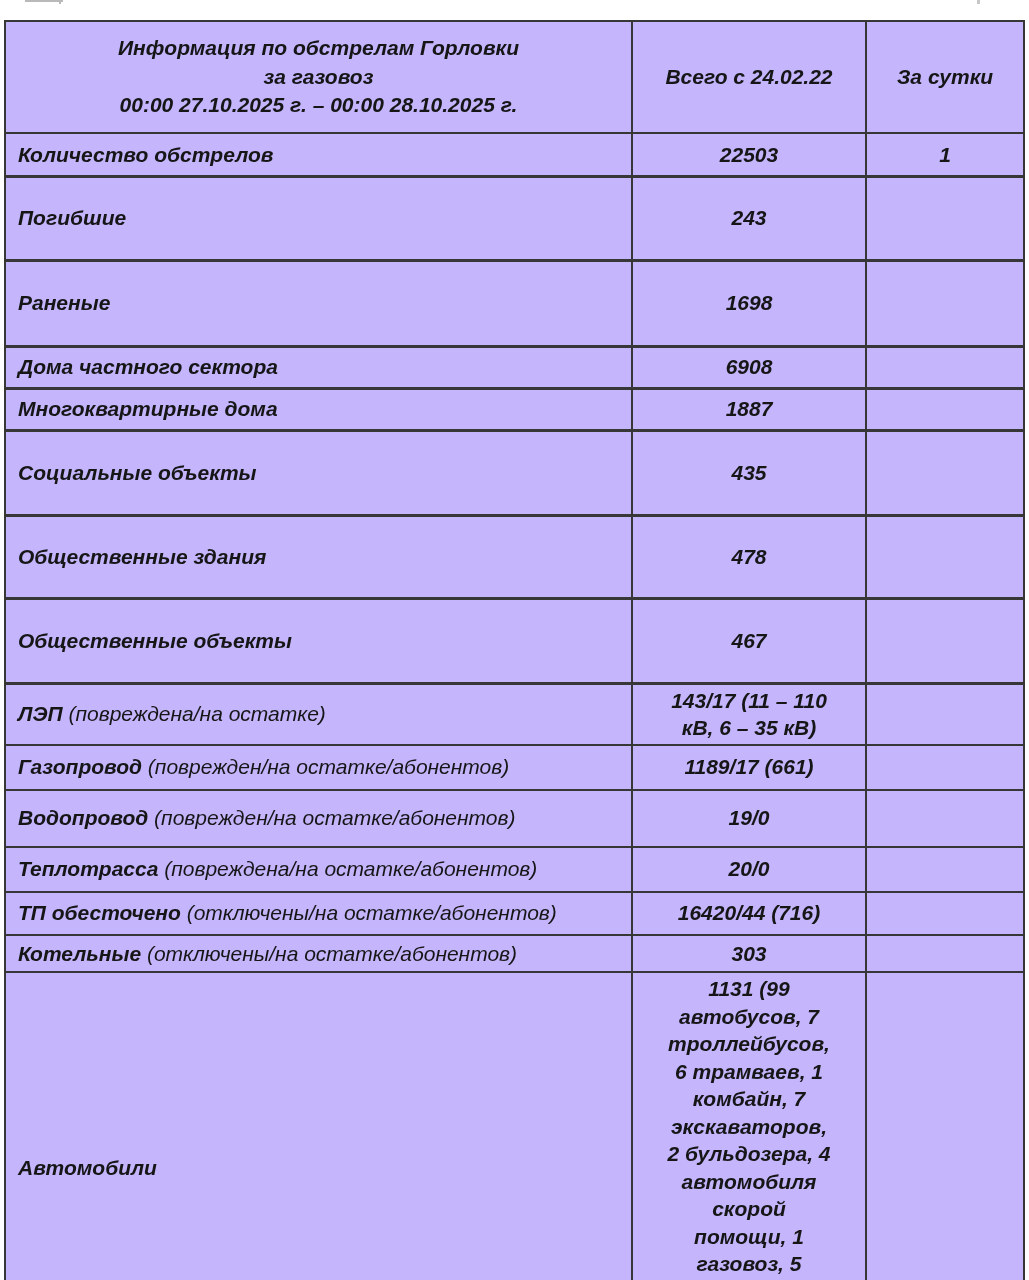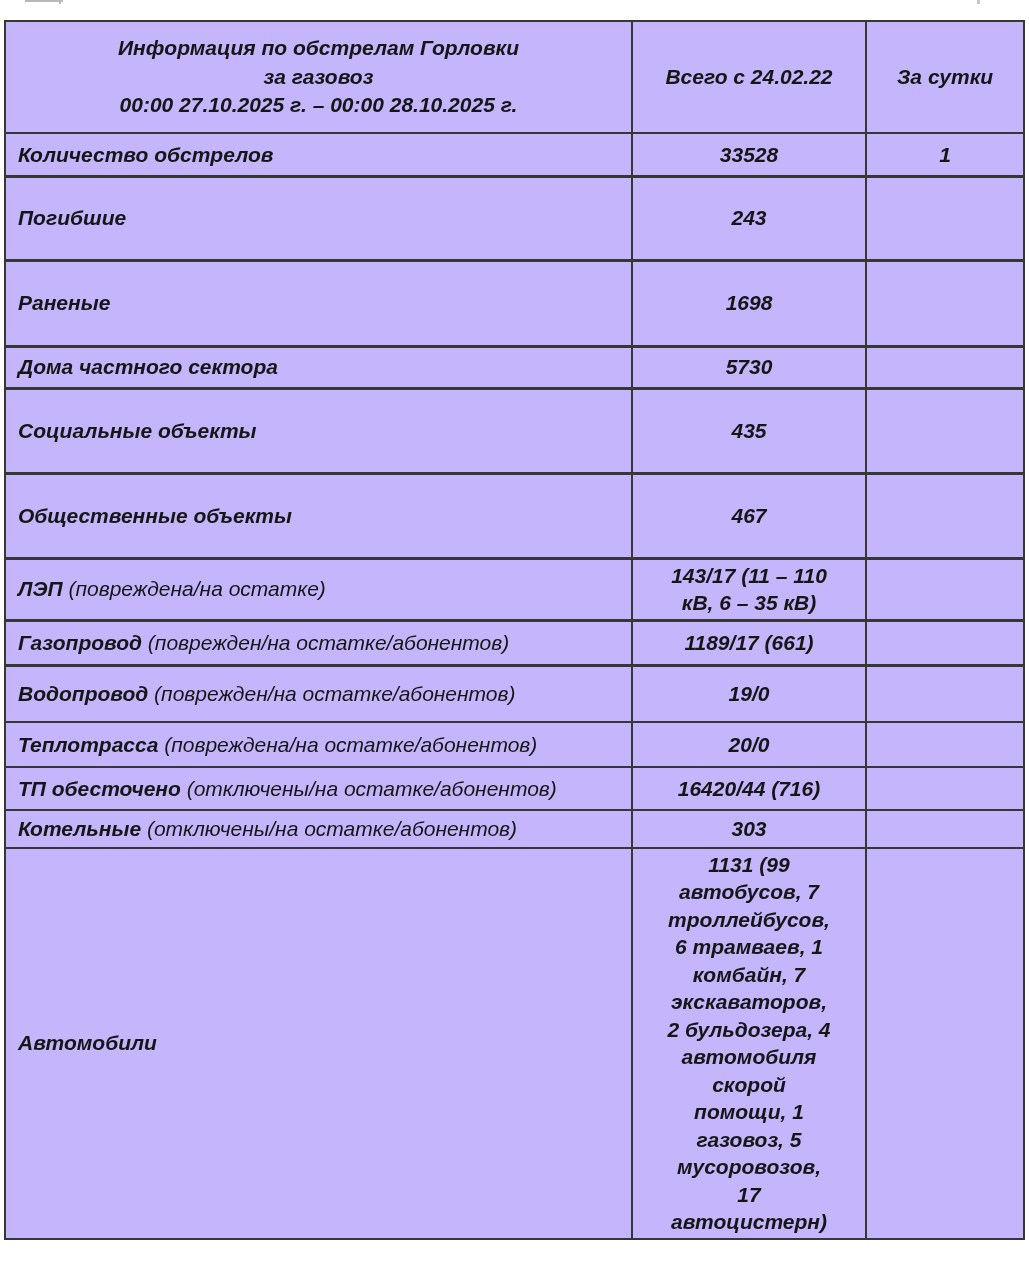--- a/index.html
+++ b/index.html
@@ -85,21 +85,21 @@
       </th>
       <th>Всего с 24.02.22</th>
       <th>За сутки</th>
     </tr>
   </thead>
   <tbody id="rows-body">
   <tr style="height: 43px; margin-left: 36px;">
     <td class="cell-label">
       <span class="lbl">Количество обстрелов</span><span class="note"></span>
     </td>
-    <td class="cell-total">33528</td>
+    <td class="cell-total">22503</td>
     <td class="cell-daily">1</td>
   </tr>
 
   <tr style="height: 84px; padding-left: 44px;">
     <td class="cell-label">
       <span class="lbl">Погибшие</span><span class="note"></span>
     </td>
     <td class="cell-total">243</td>
     <td class="cell-daily"></td>
   </tr>
@@ -109,33 +109,47 @@
       <span class="lbl">Раненые</span><span class="note"></span>
     </td>
     <td class="cell-total">1698</td>
     <td class="cell-daily"></td>
   </tr>
 
   <tr style="height: 42px; margin-left: 24px;">
     <td class="cell-label">
       <span class="lbl">Дома частного сектора</span><span class="note"></span>
     </td>
-    <td class="cell-total">5730</td>
-    <td class="cell-daily"></td>
-  </tr>
-
+    <td class="cell-total">6908</td>
+    <td class="cell-daily"></td>
+  </tr>
+
+  <tr style="height: 42px;">
+    <td class="cell-label">
+      <span class="lbl">Многоквартирные дома</span><span class="note"></span>
+    </td>
+    <td class="cell-total">1887</td>
+    <td class="cell-daily"></td>
+  </tr>
 
   <tr style="height: 85px;">
     <td class="cell-label">
       <span class="lbl">Социальные объекты</span><span class="note"></span>
     </td>
     <td class="cell-total">435</td>
     <td class="cell-daily"></td>
   </tr>
 
+  <tr style="height: 83px;">
+    <td class="cell-label">
+      <span class="lbl">Общественные здания</span><span class="note"></span>
+    </td>
+    <td class="cell-total">478</td>
+    <td class="cell-daily"></td>
+  </tr>
 
   <tr style="height: 85px;">
     <td class="cell-label">
       <span class="lbl">Общественные объекты</span><span class="note"></span>
     </td>
     <td class="cell-total">467</td>
     <td class="cell-daily"></td>
   </tr>
 
   <tr style="height: 57px;">

